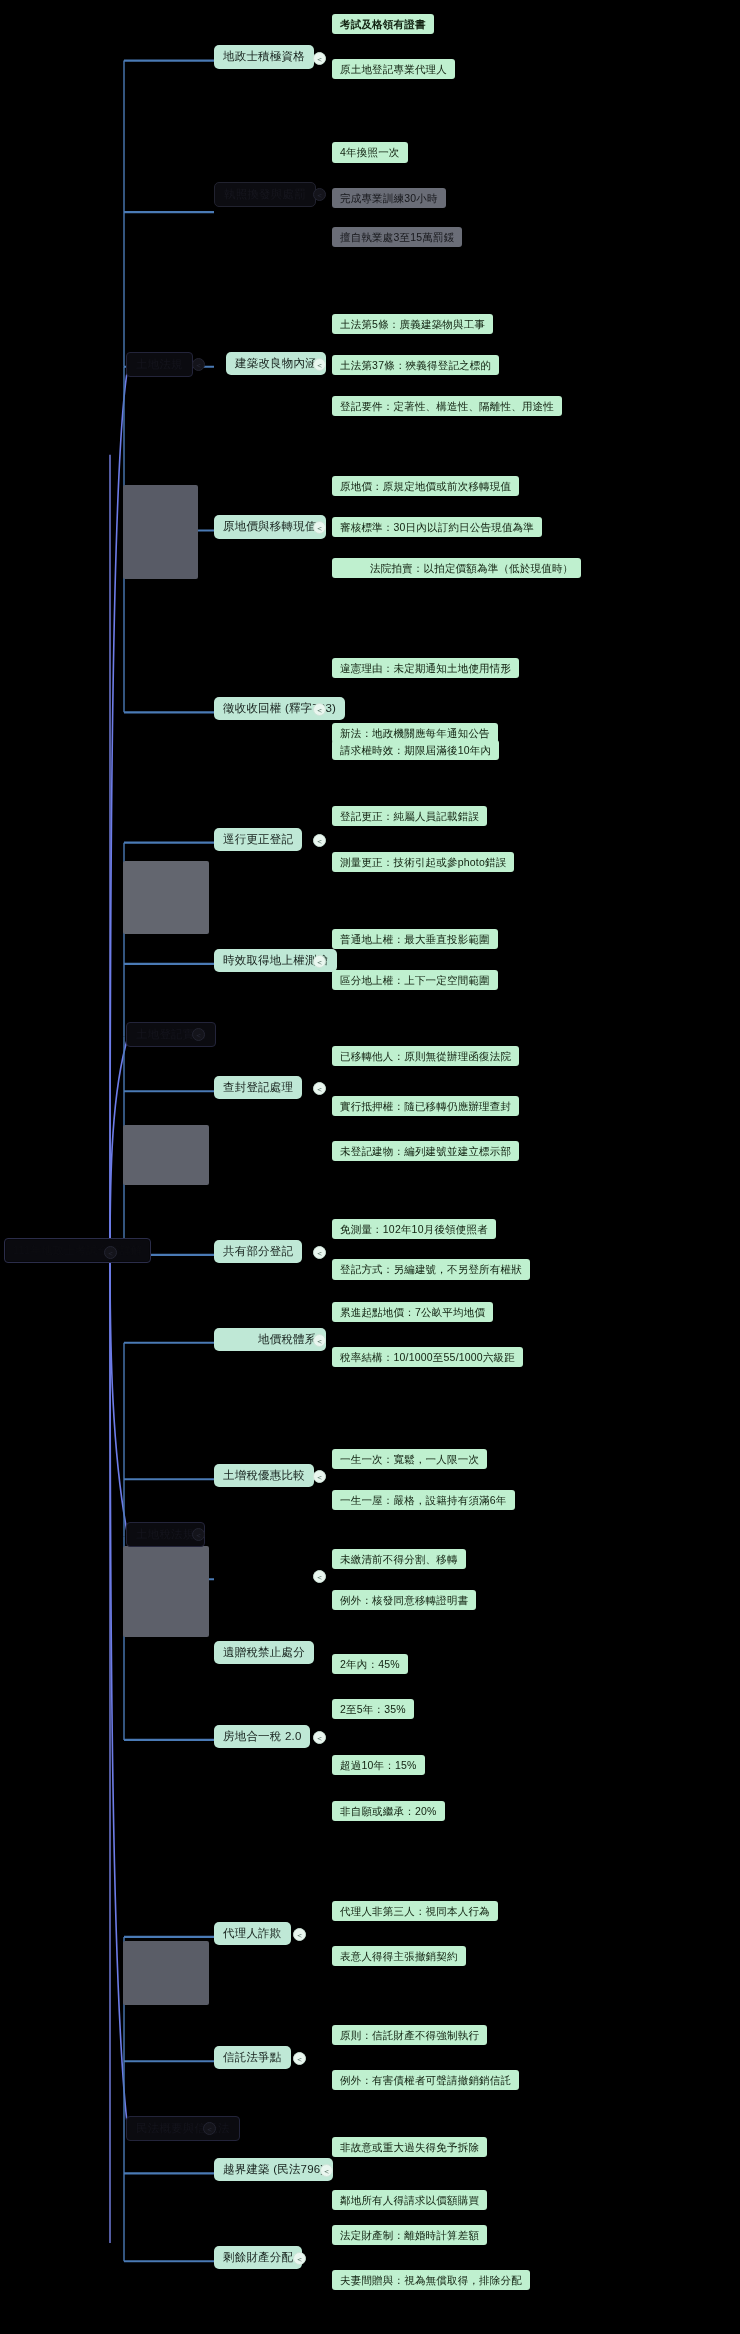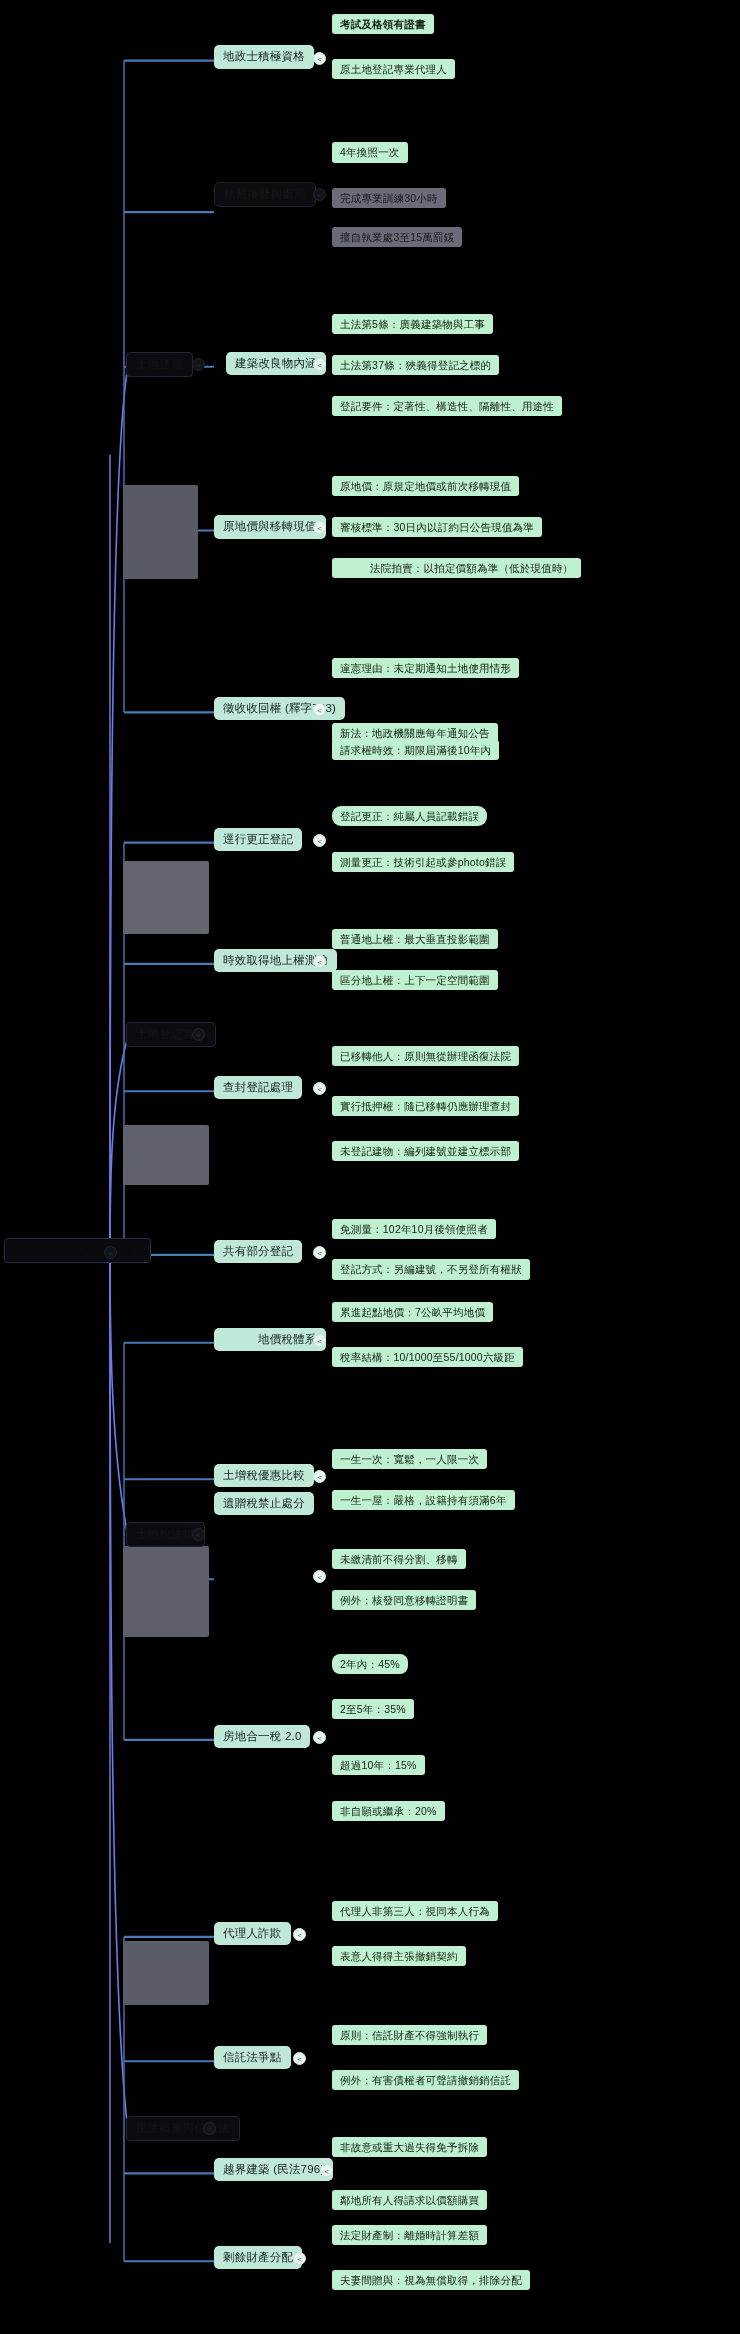--- a/index.html
+++ b/index.html
@@ -234,21 +234,21 @@
 
   <div class="node lv1" style="left: 126px; top: 1021.5px;">
     <span>土地登記實務</span>
   </div>
   <div class="toggle dark" style="left: 192px; top: 1027.57px;">＜</div>
 
   <div class="node lv2" style="left: 214px; top: 827.509px;">
     <span>逕行更正登記</span>
   </div>
   <div class="toggle" style="left: 313px; top: 833.571px;">＜</div>
-  <div class="node leaf" style="left: 332px; top: 806.291px; border-radius: 9px;">
+  <div class="node leaf" style="left: 332px; top: 806.291px;">
     <span>登記更正：純屬人員記載錯誤</span>
   </div>
   <div class="node leaf" style="left: 332px; top: 851.758px;">
     <span>測量更正：技術引起或參photo錯誤</span>
   </div>
 
   <div class="node lv2" style="left: 214px; top: 948.756px;">
     <span>時效取得地上權測繪</span>
   </div>
   <div class="toggle" style="left: 313px; top: 954.818px;">＜</div>
@@ -304,36 +304,36 @@
     <span>土增稅優惠比較</span>
   </div>
   <div class="toggle" style="left: 313px; top: 1470.12px;">＜</div>
   <div class="node leaf" style="left: 332px; top: 1448.9px;">
     <span>一生一次：寬鬆，一人限一次</span>
   </div>
   <div class="node leaf" style="left: 332px; top: 1489.82px;">
     <span>一生一屋：嚴格，設籍持有須滿6年</span>
   </div>
 
-  <div class="node lv2" style="left: 214px; top: 1492px;">
+  <div class="node lv2" style="left: 214px; top: 1641px;">
     <span>遺贈稅禁止處分</span>
   </div>
   <div class="toggle" style="left: 313px; top: 1570.15px;">＜</div>
   <div class="node leaf" style="left: 332px; top: 1548.93px;">
     <span>未繳清前不得分割、移轉</span>
   </div>
   <div class="node leaf" style="left: 332px; top: 1589.85px;">
     <span>例外：核發同意移轉證明書</span>
   </div>
 
   <div class="node lv2" style="left: 214px; top: 1724.74px;">
     <span>房地合一稅 2.0</span>
   </div>
   <div class="toggle" style="left: 313px; top: 1730.8px;">＜</div>
-  <div class="node leaf" style="left: 332px; top: 1653.5px; border-radius: 8px;">
+  <div class="node leaf" style="left: 332px; top: 1653.5px;">
     <span>2年內：45%</span>
   </div>
   <div class="node leaf" style="left: 332px; top: 1698.97px;">
     <span>2至5年：35%</span>
   </div>
   <div class="node leaf" style="left: 332px; top: 1755.05px;">
     <span>超過10年：15%</span>
   </div>
   <div class="node leaf" style="left: 332px; top: 1800.51px;">
     <span>非自願或繼承：20%</span>

